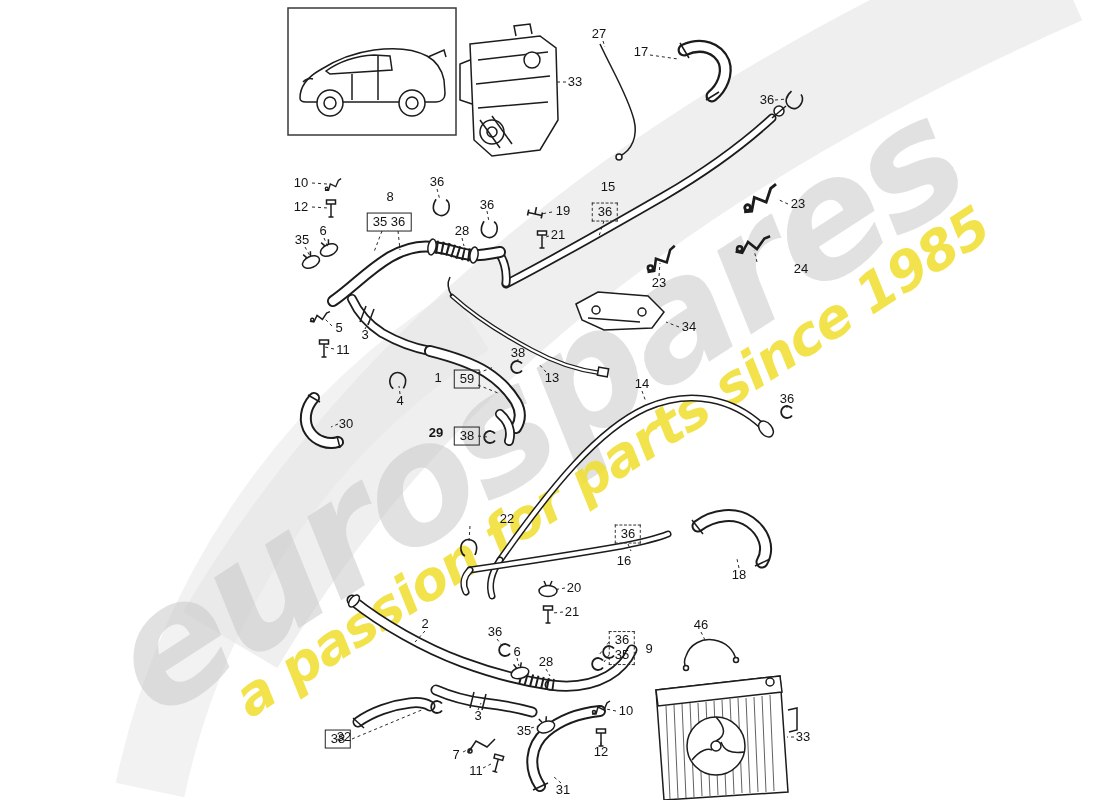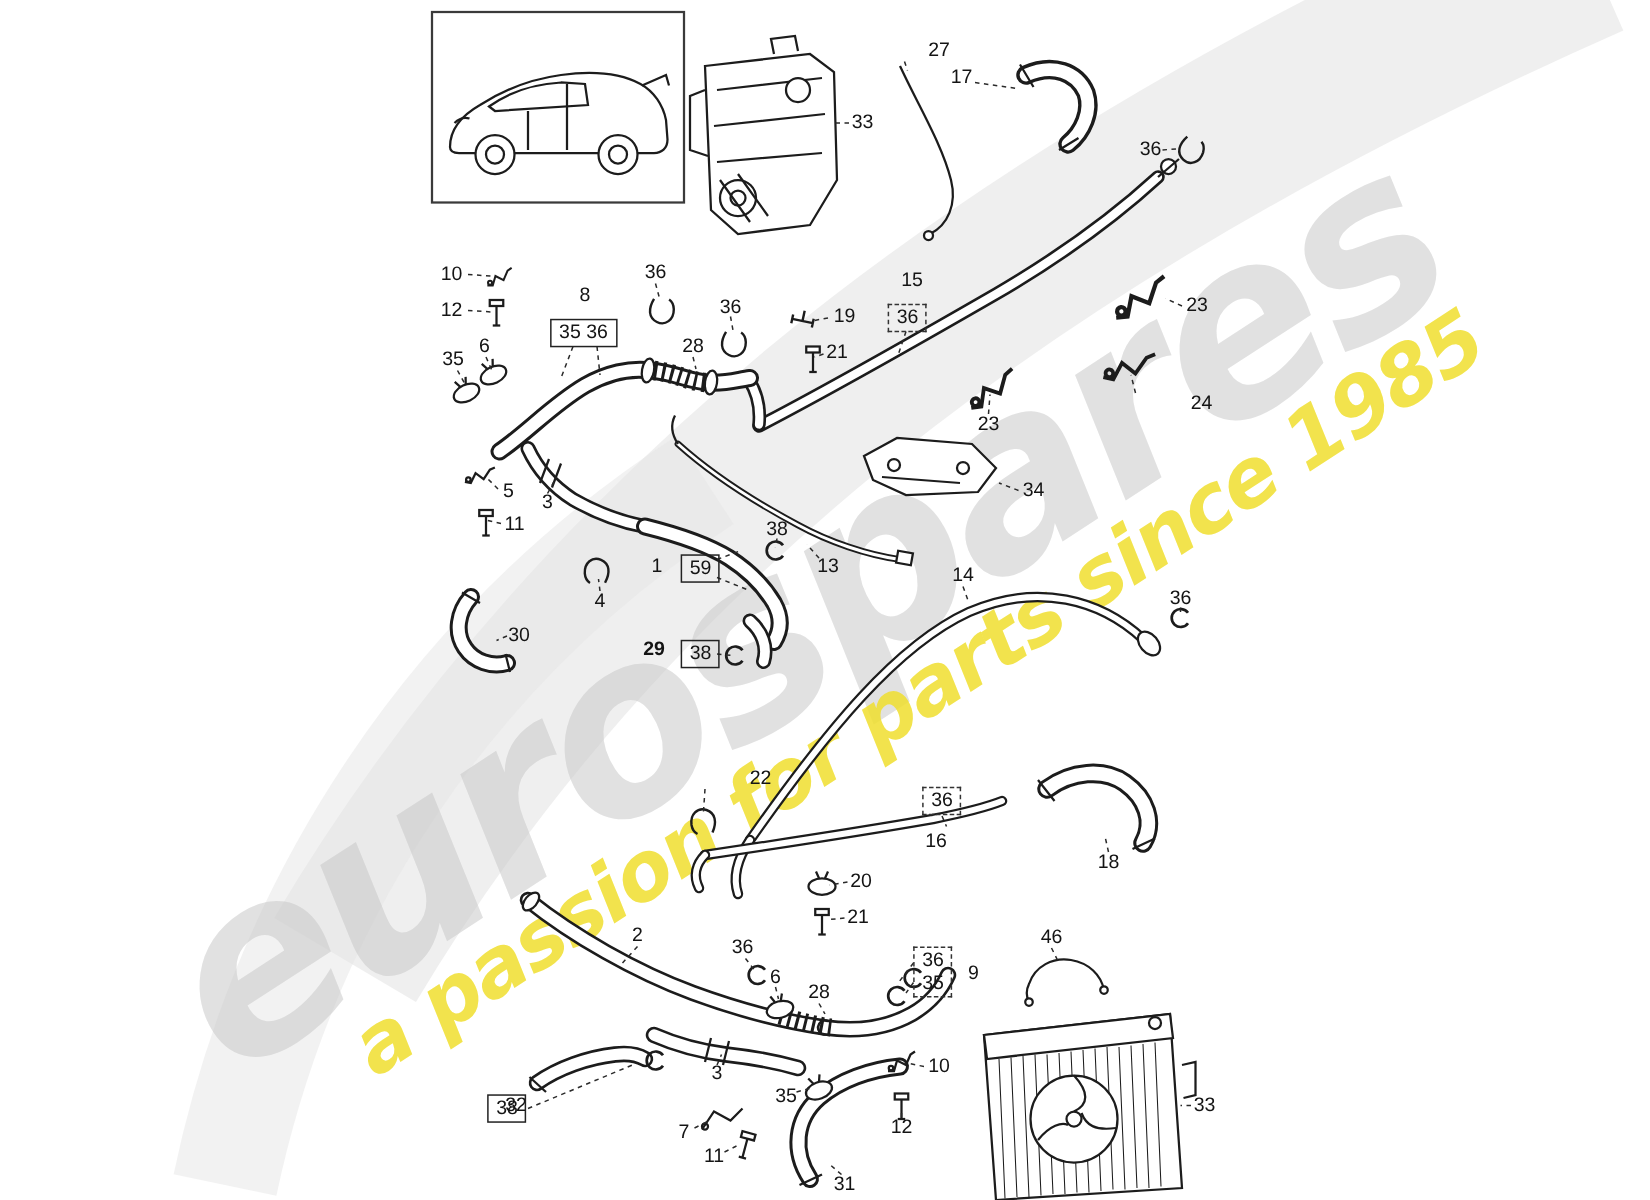--- a/index.html
+++ b/index.html
@@ -259,21 +259,21 @@
     <g class="ln" stroke-width="2">
       <path d="M 686,656 C 690,644 702,638 714,640 C 726,642 734,650 736,660 M 686,656 C 684,660 684,664 686,668"></path>
       <circle cx="686" cy="668" r="2.5" fill="#fff"></circle>
       <circle cx="736" cy="660" r="2.5" fill="#fff"></circle>
     </g>
 
     <path class="leader" d="M312,183 L327,184 M312,207 L328,208 M382,231 L374,252 M398,231 L400,250 M437,189 L440,200 M462,238 L464,246 M487,211 L489,222 M552,212 L541,214 M549,236 L543,238 M604,221 L599,236 M788,204 L777,199 M757,262 L754,250 M659,276 L660,263 M679,327 L666,322 M566,82 L557,82 M650,55 L678,59 M603,41 L605,47 M775,100 L787,99 M324,238 L328,247 M305,247 L310,256 M332,326 L324,318 M334,349 L325,347 M365,329 L371,318 M338,424 L331,427 M478,373 L494,367 M478,385 L498,393 M518,359 L517,365 M546,372 L538,363 M400,394 L399,386 M478,436 L488,437 M642,391 L646,402 M787,405 L787,409 M470,526 L469,541 M628,544 L631,551 M739,568 L737,559 M565,588 L553,590 M563,612 L553,613 M425,631 L415,642 M497,639 L504,648 M517,658 L519,666 M546,669 L550,676 M609,642 L599,655 M609,655 L604,662 M701,632 L706,642 M478,710 L481,703 M531,728 L542,725 M616,711 L606,709 M601,745 L601,740 M352,739 L424,709 M463,752 L473,747 M483,768 L491,764 M561,783 L554,777 M794,737 L787,737"></path>
   </svg>
 
   <div class="layer callout-layer">
-      <div class="callout " style="left: 599px; top: 34px; margin-left: 27px;">27</div>
+      <div class="callout " style="left: 599px; top: 34px;">27</div>
       <div class="callout " style="left: 641px; top: 52px;">17</div>
       <div class="callout " style="left: 575px; top: 82px;">33</div>
       <div class="callout " style="left: 767px; top: 100px;">36</div>
       <div class="callout " style="left: 301px; top: 183px;">10</div>
       <div class="callout " style="left: 301px; top: 207px;">12</div>
       <div class="callout " style="left: 390px; top: 197px;">8</div>
       <div class="callout box" style="left: 389px; top: 222px;">35 36</div>
       <div class="callout " style="left: 437px; top: 182px;">36</div>
       <div class="callout " style="left: 462px; top: 231px;">28</div>
       <div class="callout " style="left: 487px; top: 205px;">36</div>

